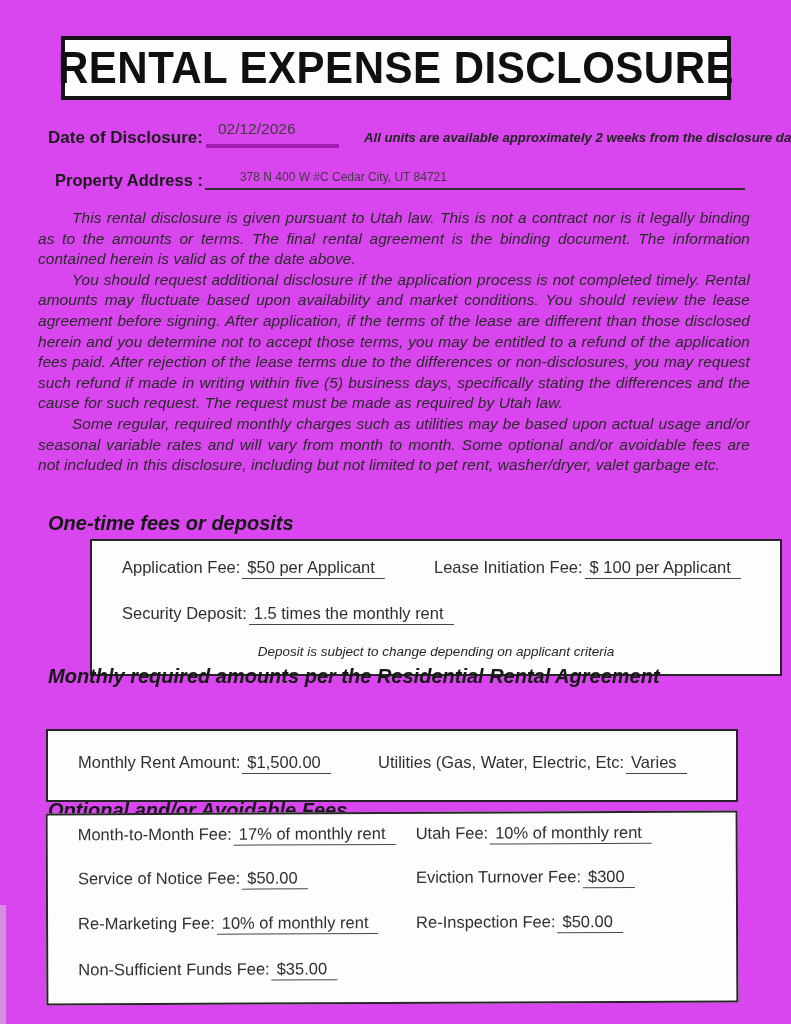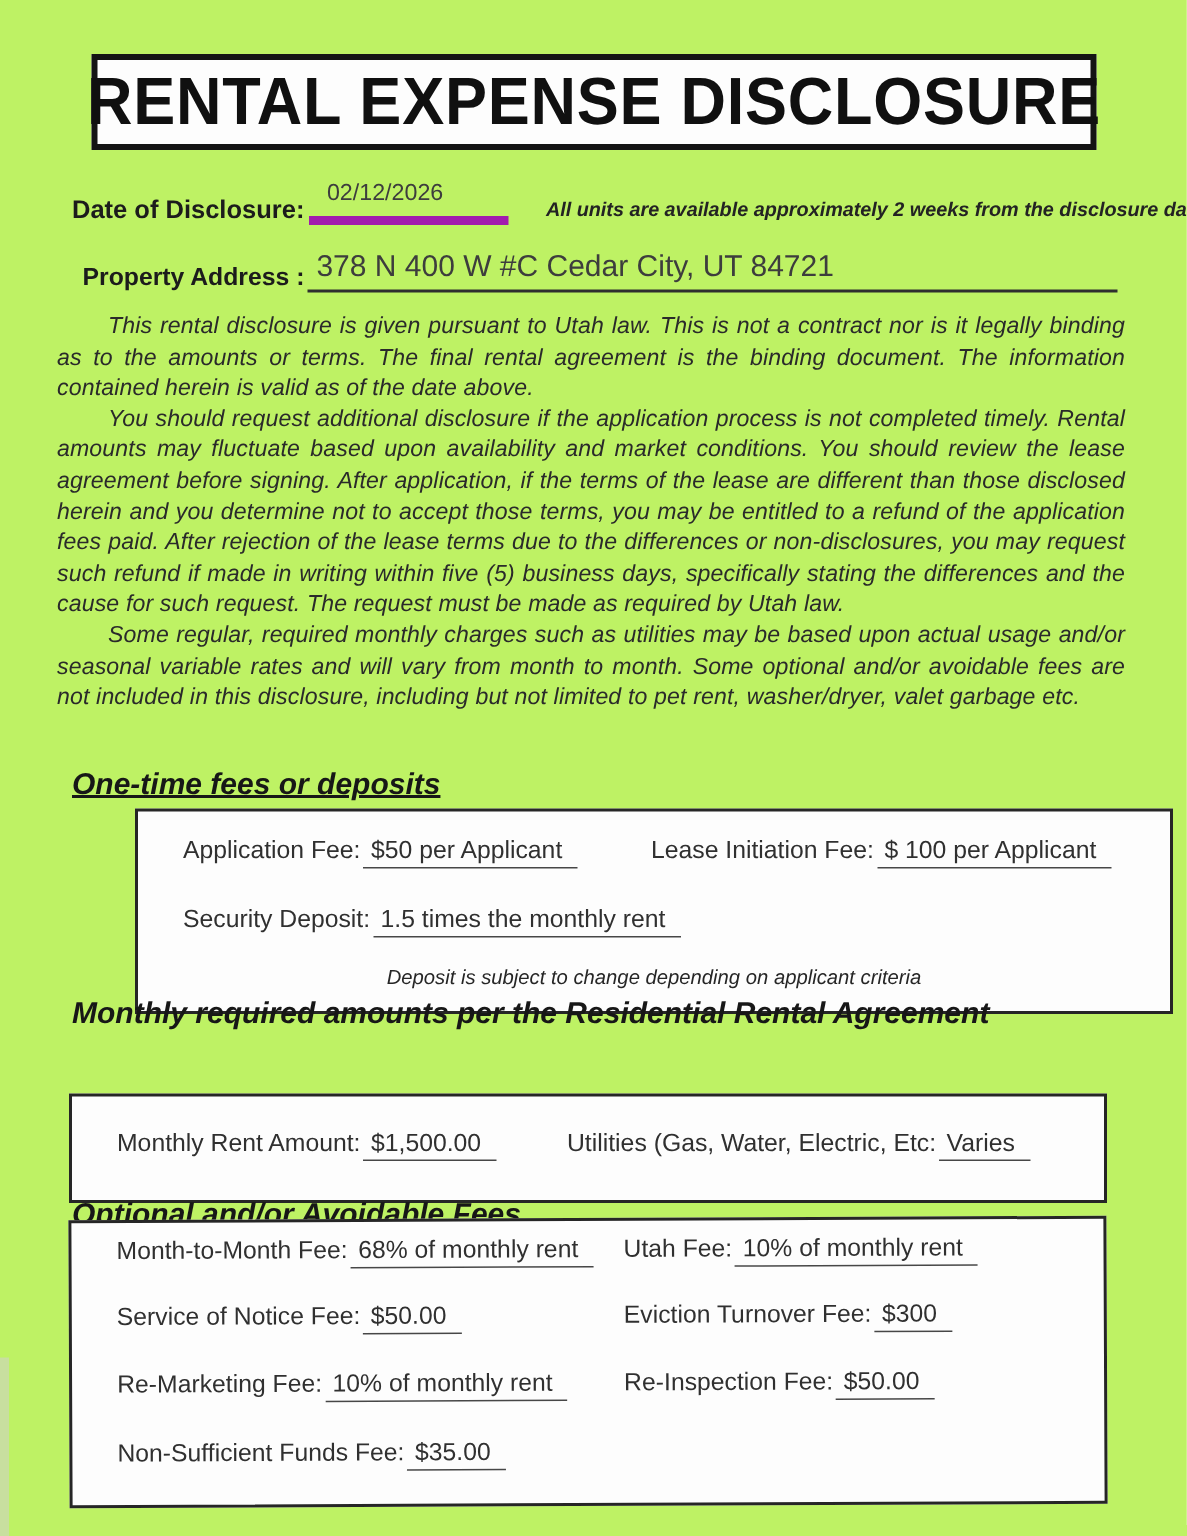--- a/index.html
+++ b/index.html
@@ -6,21 +6,21 @@
   body {
     background: #ffffff;
     font-family: "Liberation Sans", "DejaVu Sans", sans-serif;
     color: #2e2e2e;
     -webkit-font-smoothing: antialiased;
   }
   .page {
     position: relative;
     width: 791px;
     height: 1024px;
-    background: #bef264;
+    background: #d946ef;
     overflow: hidden;
   }
 
   
   .title-box {
     position: absolute;
     left: 61px; top: 36px;
     width: 662px; height: 56px;
     border: 4px solid #141414;
     display: flex; align-items: center; justify-content: center;
@@ -43,21 +43,21 @@
   }
   .field-label {
     font-weight: bold;
     font-size: 17px;
     color: #1c1c1c;
     white-space: nowrap;
   }
   .date-line {
     display: inline-block;
     width: 133px;
-    border-bottom: 6px solid #a21caf;
+    border-bottom: 4px solid #a21caf;
     margin-left: 3px;
   }
   .date-value {
     display: inline-block;
     position: relative;
     top: -6px; left: 12px;
     font-size: 15.5px;
     color: #3d3d3d;
     white-space: nowrap;
   }
@@ -79,23 +79,24 @@
   .address-line {
     flex: 1;
     border-bottom: 2px solid #2f2f2f;
     margin-left: 2px;
   }
   .address-value {
     display: inline-block;
     position: relative;
     top: -3px;
     padding-left: 6px;
-    font-size: 20px;
+    font-size: 12px;
     color: #3d3d3d;
     white-space: nowrap;
+    margin-left: 29px;
   }
 
   
   .paragraphs {
     position: absolute;
     left: 38px; top: 208px;
     width: 712px;
     font-style: italic;
     font-size: 15.4px;
     line-height: 20.6px;
@@ -181,21 +182,21 @@
     <span class="field-label" style="font-size:16.5px;">Property Address :</span>
     <span class="address-line"><span class="address-value">378 N 400 W #C Cedar City, UT 84721</span></span>
   </div>
 
   <div class="paragraphs">
     <p>This rental disclosure is given pursuant to Utah law. This is not a contract nor is it legally binding as to the amounts or terms. The final rental agreement is the binding document. The information contained herein is valid as of the date above.</p>
     <p>You should request additional disclosure if the application process is not completed timely. Rental amounts may fluctuate based upon availability and market conditions. You should review the lease agreement before signing. After application, if the terms of the lease are different than those disclosed herein and you determine not to accept those terms, you may be entitled to a refund of the application fees paid. After rejection of the lease terms due to the differences or non-disclosures, you may request such refund if made in writing within five (5) business days, specifically stating the differences and the cause for such request. The request must be made as required by Utah law.</p>
     <p>Some regular, required monthly charges such as utilities may be based upon actual usage and/or seasonal variable rates and will vary from month to month. Some optional and/or avoidable fees are not included in this disclosure, including but not limited to pet rent, washer/dryer, valet garbage etc.</p>
   </div>
 
-  <div class="section-heading" style="top:512px;text-decoration:underline;">One-time fees or deposits</div>
+  <div class="section-heading" style="top:512px;">One-time fees or deposits</div>
   <div class="fees-box box-onetime" style="top:539px; height:133px;margin-left:44px;">
     <div class="fee-row" style="top:17px;">
       <div class="fee-item fee-col1">
         <span class="fee-label">Application Fee:</span><span class="fee-value">$50 per Applicant</span>
       </div>
       <div class="fee-item">
         <span class="fee-label">Lease Initiation Fee:</span><span class="fee-value">$ 100 per Applicant</span>
       </div>
     </div>
     <div class="fee-row" style="top:63px;">
@@ -215,21 +216,21 @@
       <div class="fee-item">
         <span class="fee-label">Utilities (Gas, Water, Electric, Etc:</span><span class="fee-value">Varies</span>
       </div>
     </div>
   </div>
 
   <div class="section-heading" style="top:780px;margin-top:19px;">Optional and/or Avoidable Fees</div>
   <div class="fees-box box-optional" style="top:812px; height:188px;">
     <div class="fee-row" style="top:10px;">
       <div class="fee-item fee-col1">
-        <span class="fee-label">Month-to-Month Fee:</span><span class="fee-value">68% of monthly rent</span>
+        <span class="fee-label">Month-to-Month Fee:</span><span class="fee-value">17% of monthly rent</span>
       </div>
       <div class="fee-item">
         <span class="fee-label">Utah Fee:</span><span class="fee-value">10% of monthly rent</span>
       </div>
     </div>
     <div class="fee-row" style="top:54px;">
       <div class="fee-item fee-col1">
         <span class="fee-label">Service of Notice Fee:</span><span class="fee-value">$50.00</span>
       </div>
       <div class="fee-item">

